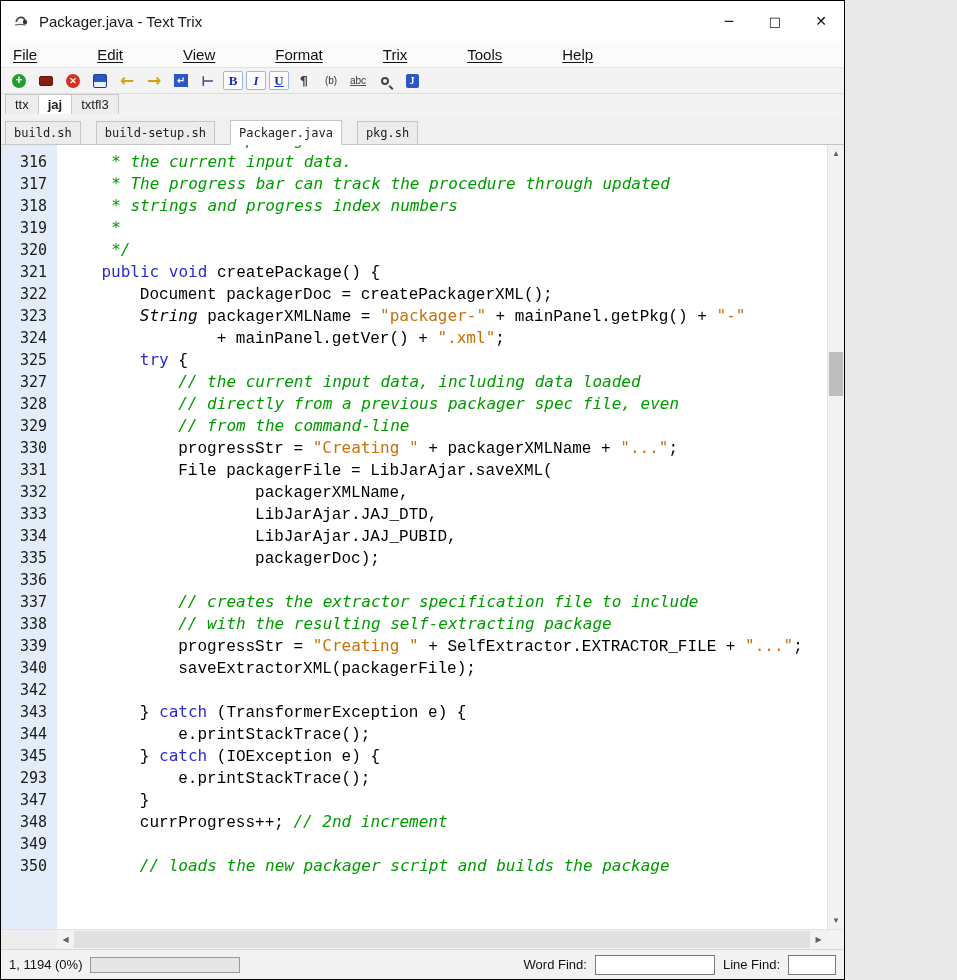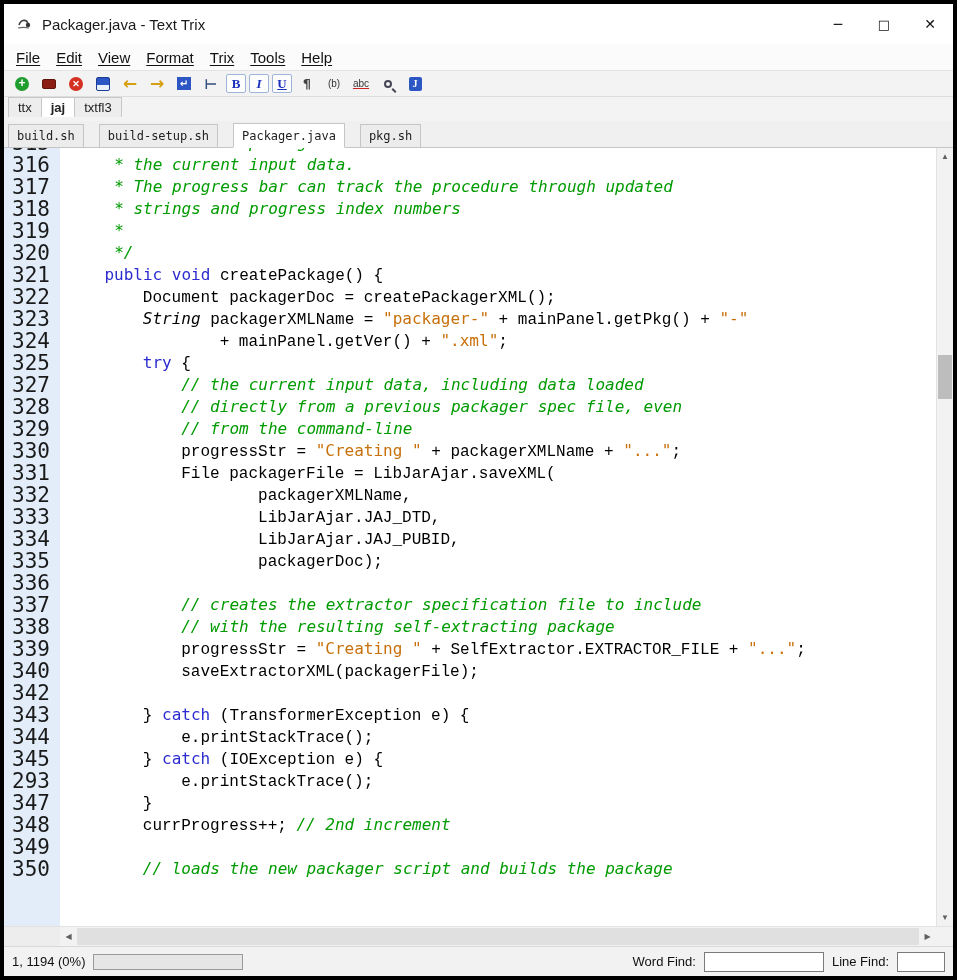--- a/index.html
+++ b/index.html
@@ -1,28 +1,28 @@
 <!DOCTYPE html>
 <html><head>
 <meta charset="utf-8">
 <style>
   * { box-sizing: border-box; }
   body { margin: 0; font-family: "Liberation Sans", sans-serif; background:#e9e9e9; }
-  .window { width: 957px; height: 980px; background: #0ea5e9; border: 4px solid #000000; display: flex; flex-direction: column; overflow: hidden; }
+  .window { width: 845px; height: 980px; background: #0ea5e9; border: 1px solid #000000; display: flex; flex-direction: column; overflow: hidden; }
 
   
   .titlebar { height: 40px; flex: 0 0 40px; display: flex; align-items: center; background: #ffffff; padding-left: 10px; }
   .appicon { width: 20px; height: 20px; display: flex; align-items: center; justify-content: center; margin-right: 8px; }
   .title { font-size: 15px; color: #1a1a1a; flex: 1; }
   .wctrls { display: flex; height: 40px; }
   .wc { width: 46px; height: 40px; border: none; background: transparent; font-size: 14px; color: #111; display: flex; align-items: center; justify-content: center; font-family: "DejaVu Sans", sans-serif; }
   .wc.max { font-size: 13px; }
 
   
-  .menubar { height: 27px; flex: 0 0 27px; display: flex; align-items: center; background: #fbfbfb; border-bottom: 1px solid #e3e3e3; padding-left: 4px; }
+  .menubar { height: 27px; flex: 0 0 27px; display: flex; align-items: center; background: #fbfbfb; border-bottom: 1px solid #e3e3e3; padding-left: 4px; gap: 44px; }
   .menu-item { border: none; background: transparent; font-size: 15px; color: #111; padding: 0 8px; text-decoration: underline; text-underline-offset: 2px; font-family: "Liberation Sans", sans-serif; }
 
   
   .toolbar { height: 26px; flex: 0 0 26px; display: flex; align-items: center; background: #f3f3f3; border-bottom: 1px solid #dedede; padding-left: 6px; gap: 3px; }
   .tbtn { width: 24px; height: 21px; display: flex; align-items: center; justify-content: center; background: transparent; border: none; padding: 0; }
   .tbtn .g { display: inline-flex; align-items: center; justify-content: center; }
   .tb-new-file .g { width: 14px; height: 14px; border-radius: 50%; background: #1f9d2f; color: #fff; font: bold 12px/13px "Liberation Sans", sans-serif; }
   .tb-open-file .g { width: 14px; height: 10px; background: #8c1d12; border: 1px solid #5f140c; border-radius: 2px; }
   .tb-close-file .g { width: 14px; height: 14px; border-radius: 50%; background: #d63022; color: #fff; font: bold 9px/14px "Liberation Sans", sans-serif; }
   .tb-save-file .g { width: 14px; height: 14px; border: 1px solid #1c3d95; border-radius: 2px; background: linear-gradient(#2b56c4 0 55%, #e9f1fd 55%); }
@@ -49,21 +49,21 @@
   .filetabs { height: 27px; flex: 0 0 27px; background: #f0f0f0; display: flex; align-items: flex-end; padding-left: 4px; border-bottom: 1px solid #c5c5c5; }
   .ftab { font: 12px "DejaVu Sans Mono", monospace; color: #222; background: #ececec; border: 1px solid #c5c5c5; padding: 4px 8px; margin-right: 15px; margin-bottom: -1px; border-bottom: 1px solid #c5c5c5; }
   .ftab.active { background: #ffffff; border-bottom: 1px solid #ffffff; padding-top: 5px; }
 
   
   .editor { flex: 1 1 auto; display: flex; overflow: hidden; background: #fff; }
   .lines { flex: 1; overflow: hidden; background: linear-gradient(to right, #e2edf9 0, #e2edf9 56px, #ffffff 56px); font-family: "DejaVu Sans Mono", monospace; font-size: 16px; }
   .line { display: flex; height: 22px; line-height: 22px; white-space: pre; }
   .line.partial { height: 6px; overflow: hidden; }
   .line.partial .ln, .line.partial .lt { margin-top: -16px; }
-  .ln { flex: 0 0 56px; width: 56px; text-align: right; padding-right: 10px; color: #1a1a1a; font-size: 21px; }
+  .ln { flex: 0 0 56px; width: 56px; text-align: right; padding-right: 10px; color: #1a1a1a; font-size: 15px; }
   .lt { padding-left: 6px; }
   .seg-p { color: #000; font-family: Liberation Mono, monospace; }
   .seg-k { color: #2b2bd0; }
   .seg-c { color: #009b00; font-style: italic; }
   .seg-s { color: #c8700a; }
   .seg-i { color: #000; font-style: italic; }
 
   
   .vscroll { flex: 0 0 17px; background: #f2f2f2; border-left: 1px solid #e2e2e2; display: flex; flex-direction: column; }
   .sb-btn { height: 17px; flex: 0 0 17px; display: flex; align-items: center; justify-content: center; color: #606060; font-size: 8px; background: #f2f2f2; }

